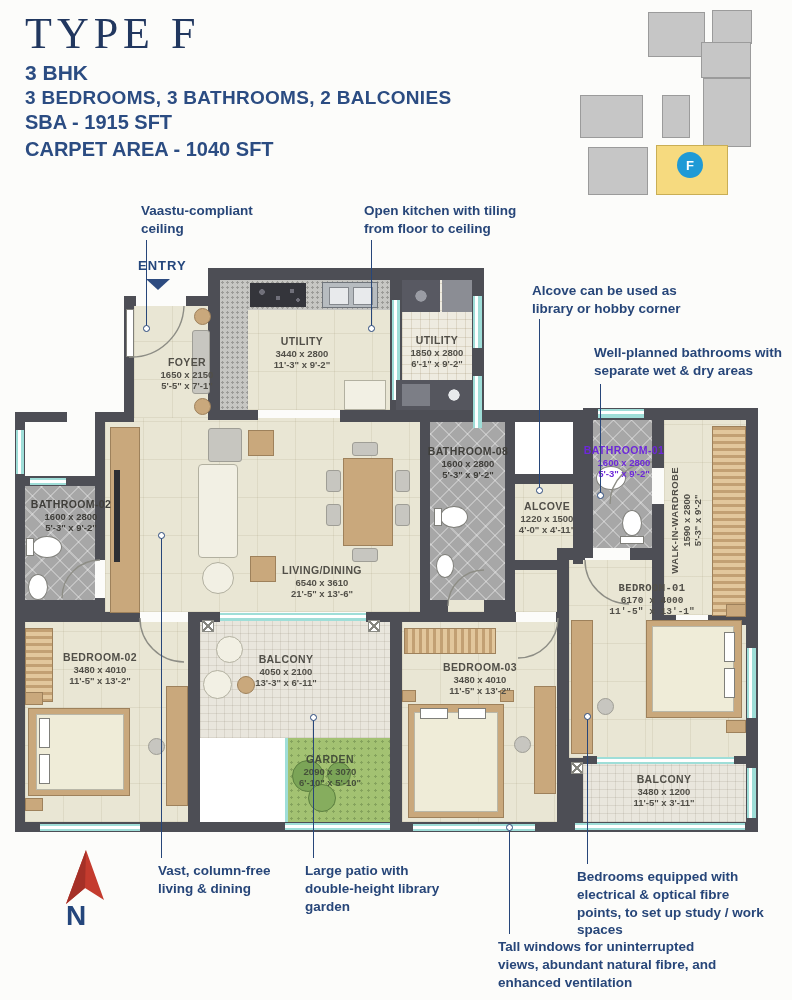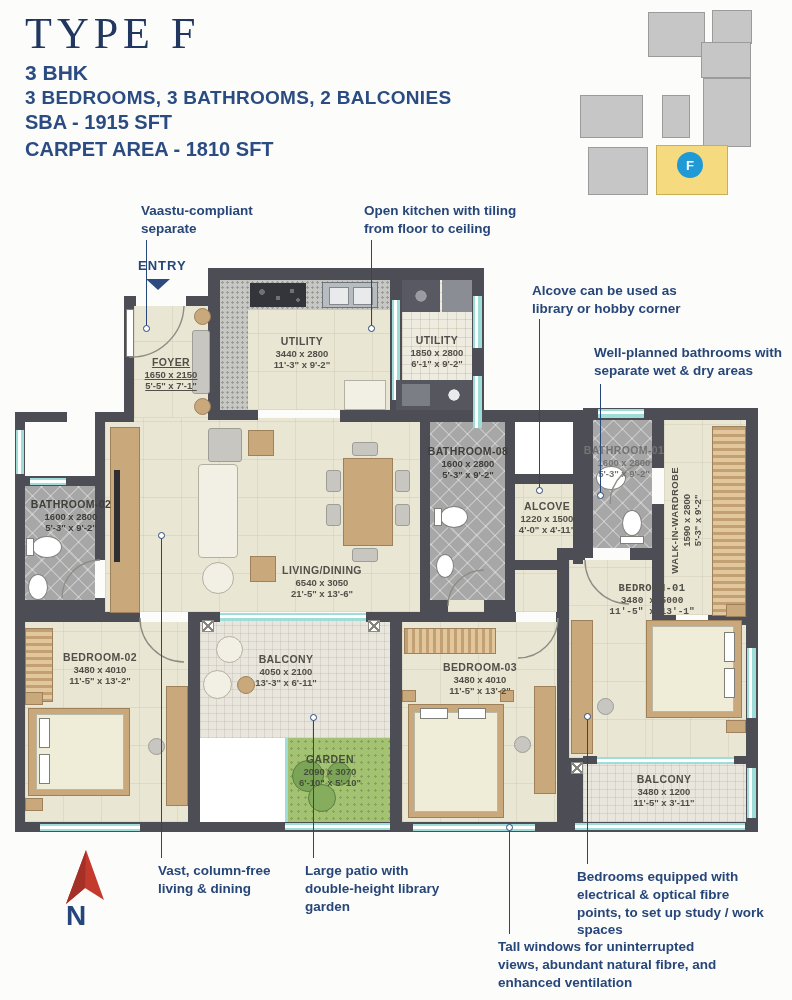--- a/index.html
+++ b/index.html
@@ -65,21 +65,21 @@
              border-right:12px solid transparent;border-top:11px solid #2d4b80;}
   svg.overlay{position:absolute;left:0;top:0;pointer-events:none;}
 </style>
 </head>
 <body>
 
 <div class="title">TYPE F</div>
 <div class="hline" style="top:61px;font-size:21px;">3 BHK</div>
 <div class="hline" style="top:87px;font-size:19px;letter-spacing:.3px;">3 BEDROOMS, 3 BATHROOMS, 2 BALCONIES</div>
 <div class="hline" style="top:111px;font-size:20px;">SBA - 1915 SFT</div>
-<div class="hline" style="top:138px;font-size:20px;">CARPET AREA - 1810 SFT</div>
+<div class="hline" style="top:138px;font-size:20px;">CARPET AREA - 1040 SFT</div>
 
 <div>
   <div class="kp" style="left:648px;top:12px;width:57px;height:45px;"></div>
   <div class="kp" style="left:712px;top:10px;width:40px;height:34px;"></div>
   <div class="kp" style="left:701px;top:42px;width:50px;height:36px;"></div>
   <div class="kp" style="left:703px;top:78px;width:48px;height:69px;"></div>
   <div class="kp" style="left:580px;top:95px;width:63px;height:43px;"></div>
   <div class="kp" style="left:662px;top:95px;width:28px;height:43px;"></div>
   <div class="kp" style="left:588px;top:147px;width:60px;height:48px;"></div>
   <div class="kp-y" style="left:656px;top:145px;width:72px;height:50px;background:#f6da7f;"></div>
@@ -265,21 +265,21 @@
       <path d="M129,357 A53,53 0 0 0 184,306"></path>
       <path d="M140,618 A44,44 0 0 0 184,662"></path>
       <path d="M518,658 A40,40 0 0 0 558,618"></path>
       <path d="M585,560 A44,44 0 0 0 629,604"></path>
       <path d="M652,462 A42,42 0 0 0 610,504"></path>
       <path d="M100,560 A38,38 0 0 0 62,598"></path>
       <path d="M448,606 A36,36 0 0 1 484,570"></path>
     </g>
   </svg>
 
-  <div class="rlabel" style="left:128px;top:356px;width:86px;text-decoration:underline;">
+  <div class="rlabel" style="left:144px;top:356px;width:86px;">
     <div class="rname">FOYER</div>
     <div class="rdim">1650 x 2150</div>
     <div class="rdim">5'-5" x 7'-1"</div>
   </div>
   <div class="rlabel" style="left:250px;top:335px;width:104px;">
     <div class="rname">UTILITY</div>
     <div class="rdim">3440 x 2800</div>
     <div class="rdim">11'-3" x 9'-2"</div>
   </div>
   <div class="rlabel" style="left:396px;top:334px;width:82px;">
@@ -290,45 +290,45 @@
   <div class="rlabel" style="left:421px;top:445px;width:94px;color:#3f3e3a;">
     <div class="rname">BATHROOM-08</div>
     <div class="rdim">1600 x 2800</div>
     <div class="rdim">5'-3" x 9'-2"</div>
   </div>
   <div class="rlabel" style="left:506px;top:500px;width:82px;">
     <div class="rname">ALCOVE</div>
     <div class="rdim">1220 x 1500</div>
     <div class="rdim">4'-0" x 4'-11"</div>
   </div>
-  <div class="rlabel" style="left:578px;top:444px;width:92px;color:#737373;">
+  <div class="rlabel" style="left:578px;top:444px;width:92px;color:#6d28d9;">
     <div class="rname">BATHROOM-01</div>
     <div class="rdim">1600 x 2800</div>
     <div class="rdim">5'-3" x 9'-2"</div>
   </div>
   <div class="rlabel" style="left:25px;top:498px;width:92px;color:#3f3e3a;">
     <div class="rname">BATHROOM-02</div>
     <div class="rdim">1600 x 2800</div>
     <div class="rdim">5'-3" x 9'-2"</div>
   </div>
   <div class="abs" style="left:641px;top:453px;width:90px;height:134px;display:flex;align-items:center;justify-content:center;">
     <div class="rlabel" style="position:static;transform:rotate(-90deg);white-space:nowrap;">
       <div class="rname" style="font-size:9.5px;">WALK-IN-WARDROBE</div>
       <div class="rdim">1590 x 2800</div>
       <div class="rdim">5'-3" x 9'-2"</div>
     </div>
   </div>
   <div class="rlabel" style="left:250px;top:564px;width:144px;">
     <div class="rname">LIVING/DINING</div>
-    <div class="rdim">6540 x 3050</div>
+    <div class="rdim">6540 x 3610</div>
     <div class="rdim">21'-5" x 13'-6"</div>
   </div>
   <div class="rlabel" style="left:590px;top:582px;width:124px;font-family:Liberation Mono, monospace;">
     <div class="rname">BEDROOM-01</div>
-    <div class="rdim">3480 x 5000</div>
+    <div class="rdim">6170 x 4000</div>
     <div class="rdim">11'-5" x 13'-1"</div>
   </div>
   <div class="rlabel" style="left:38px;top:651px;width:124px;">
     <div class="rname">BEDROOM-02</div>
     <div class="rdim">3480 x 4010</div>
     <div class="rdim">11'-5" x 13'-2"</div>
   </div>
   <div class="rlabel" style="left:224px;top:653px;width:124px;">
     <div class="rname">BALCONY</div>
     <div class="rdim">4050 x 2100</div>
@@ -347,21 +347,21 @@
   <div class="rlabel" style="left:602px;top:773px;width:124px;">
     <div class="rname">BALCONY</div>
     <div class="rdim">3480 x 1200</div>
     <div class="rdim">11'-5" x 3'-11"</div>
   </div>
 </div>
 
 <div class="abs" style="left:138px;top:258px;font-size:13px;font-weight:700;letter-spacing:1px;color:#24467c;">ENTRY</div>
 <div class="entry-tri" style="left:146px;top:279px;"></div>
 
-<div class="ann" style="left:141px;top:202px;width:125px;">Vaastu-compliant separate</div>
+<div class="ann" style="left:141px;top:202px;width:125px;">Vaastu-compliant ceiling</div>
 <div class="ann" style="left:364px;top:202px;width:165px;">Open kitchen with tiling from floor to ceiling</div>
 <div class="ann" style="left:532px;top:282px;width:185px;">Alcove can be used as library or hobby corner</div>
 <div class="ann" style="left:594px;top:344px;width:195px;">Well-planned bathrooms with separate wet &amp; dry areas</div>
 <div class="ann" style="left:158px;top:862px;width:150px;">Vast, column-free living &amp; dining</div>
 <div class="ann" style="left:305px;top:862px;width:140px;">Large patio with double-height library garden</div>
 <div class="ann" style="left:577px;top:868px;width:190px;">Bedrooms equipped with electrical &amp; optical fibre points, to set up study / work spaces</div>
 <div class="ann" style="left:498px;top:938px;width:235px;">Tall windows for uninterrupted views, abundant natural fibre, and enhanced ventilation</div>
 
 <div class="lead" style="left:146px;top:240px;height:88px;"></div>
 <div class="dot" style="left:143px;top:325px;"></div>

